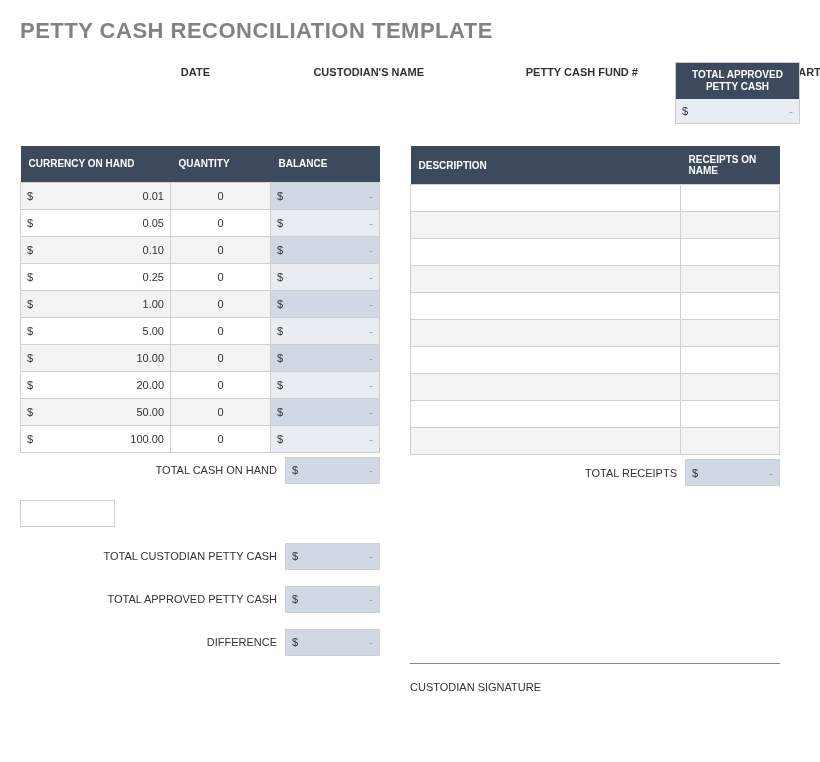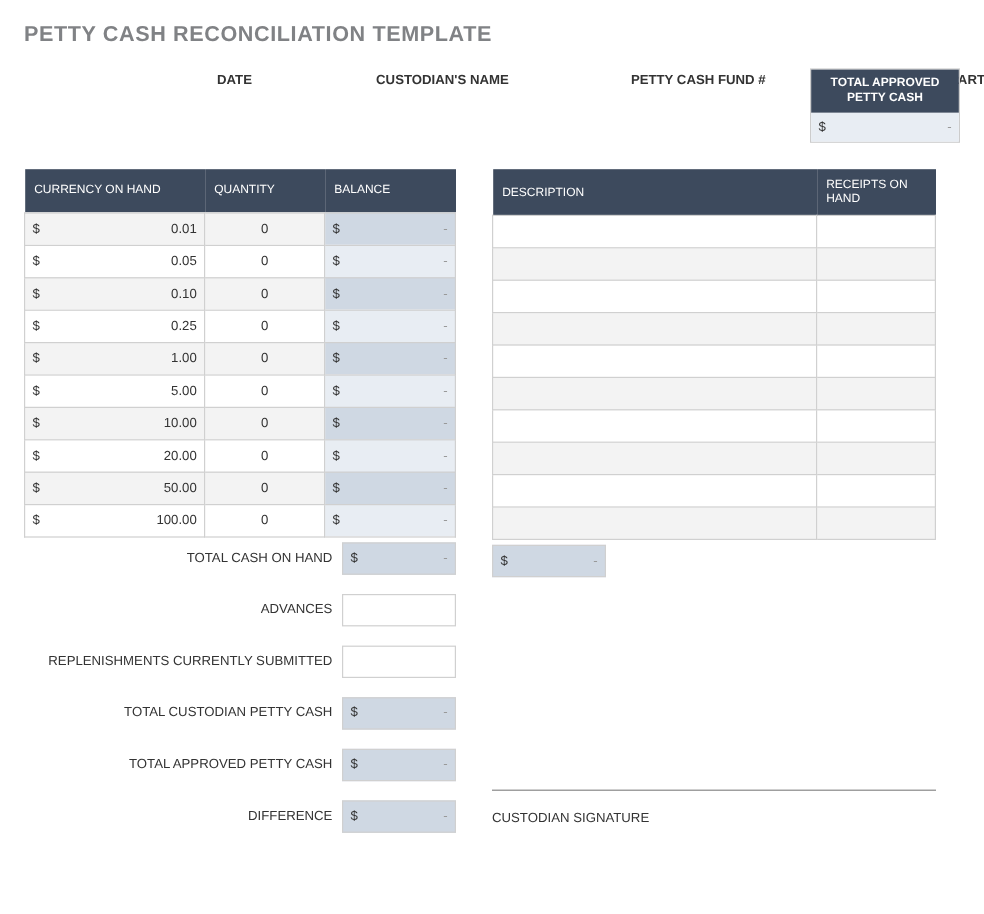--- a/index.html
+++ b/index.html
@@ -5,21 +5,21 @@
   * { box-sizing: border-box; margin: 0; padding: 0; }
   body {
     font-family: Arial, Helvetica, sans-serif;
     font-size: 11px;
     color: #333;
     background: #fff;
     width: 820px;
     padding: 18px 20px;
   }
   .title {
-    font-size: 18px;
+    font-size: 22px;
     font-weight: bold;
     color: #808285;
     letter-spacing: 0.5px;
     margin-bottom: 18px;
   }
   .top-row { display: flex; align-items: flex-start; }
   .details {
     width: 390px;
     display: flex;
     flex-direction: row;
@@ -58,21 +58,21 @@
   .approved-val .d { margin-left: auto; color: #999; }
 
   .tables-row { display: flex; gap: 30px; margin-top: 22px; align-items: flex-start; }
   .left-col { width: 360px; }
   .right-col { width: 370px; }
 
   table { border-collapse: collapse; width: 100%; }
   th {
     background: #3d4a5d;
     color: #fff;
-    font-weight: normal;
+    font-weight: bold;
     font-size: 10px;
     text-align: left;
     padding: 8px 8px;
     height: 36px;
     vertical-align: middle;
   }
   td {
     border: 1px solid #d0d0d0;
     padding: 0 6px;
     height: 27px;
@@ -312,25 +312,20 @@
 
     <div class="left-totals">
       <div class="totals-line">
         <div class="lbl">TOTAL CASH ON HAND</div>
         <div class="valbox valbox-grey">
           <span>$</span>
           <span class="d">-</span>
         </div>
       </div>
       <div class="totals-line">
-        <div class="lbl">ADVANCES</div>
-        <div class="valbox valbox-empty"></div>
-      </div>
-      <div class="totals-line">
-        <div class="lbl">REPLENISHMENTS CURRENTLY SUBMITTED</div>
         <div class="valbox valbox-empty"></div>
       </div>
       <div class="totals-line">
         <div class="lbl">TOTAL CUSTODIAN PETTY CASH</div>
         <div class="valbox valbox-grey">
           <span>$</span>
           <span class="d">-</span>
         </div>
       </div>
       <div class="totals-line">
@@ -348,21 +343,21 @@
         </div>
       </div>
     </div>
   </div>
 
   <div class="right-col">
     <table>
       <thead>
         <tr>
           <th class="desc">DESCRIPTION</th>
-          <th>RECEIPTS ON HAND</th>
+          <th>RECEIPTS ON NAME</th>
         </tr>
       </thead>
       <tbody id="receipts-tbody">
           <tr>
             <td></td>
             <td class="rec"></td>
           </tr>
           <tr class="alt">
             <td></td>
             <td class="rec"></td>
@@ -396,20 +391,21 @@
             <td class="rec"></td>
           </tr>
           <tr class="alt">
             <td></td>
             <td class="rec"></td>
           </tr>
         </tbody>
     </table>
     <div class="right-totals">
       <div class="totals-line">
+        <div class="lbl">TOTAL RECEIPTS</div>
         <div class="valbox valbox-grey">
           <span>$</span>
           <span class="d">-</span>
         </div>
       </div>
     </div>
 
     <div style="height:156px"></div>
     <div>
       <div class="sig-line"></div>

